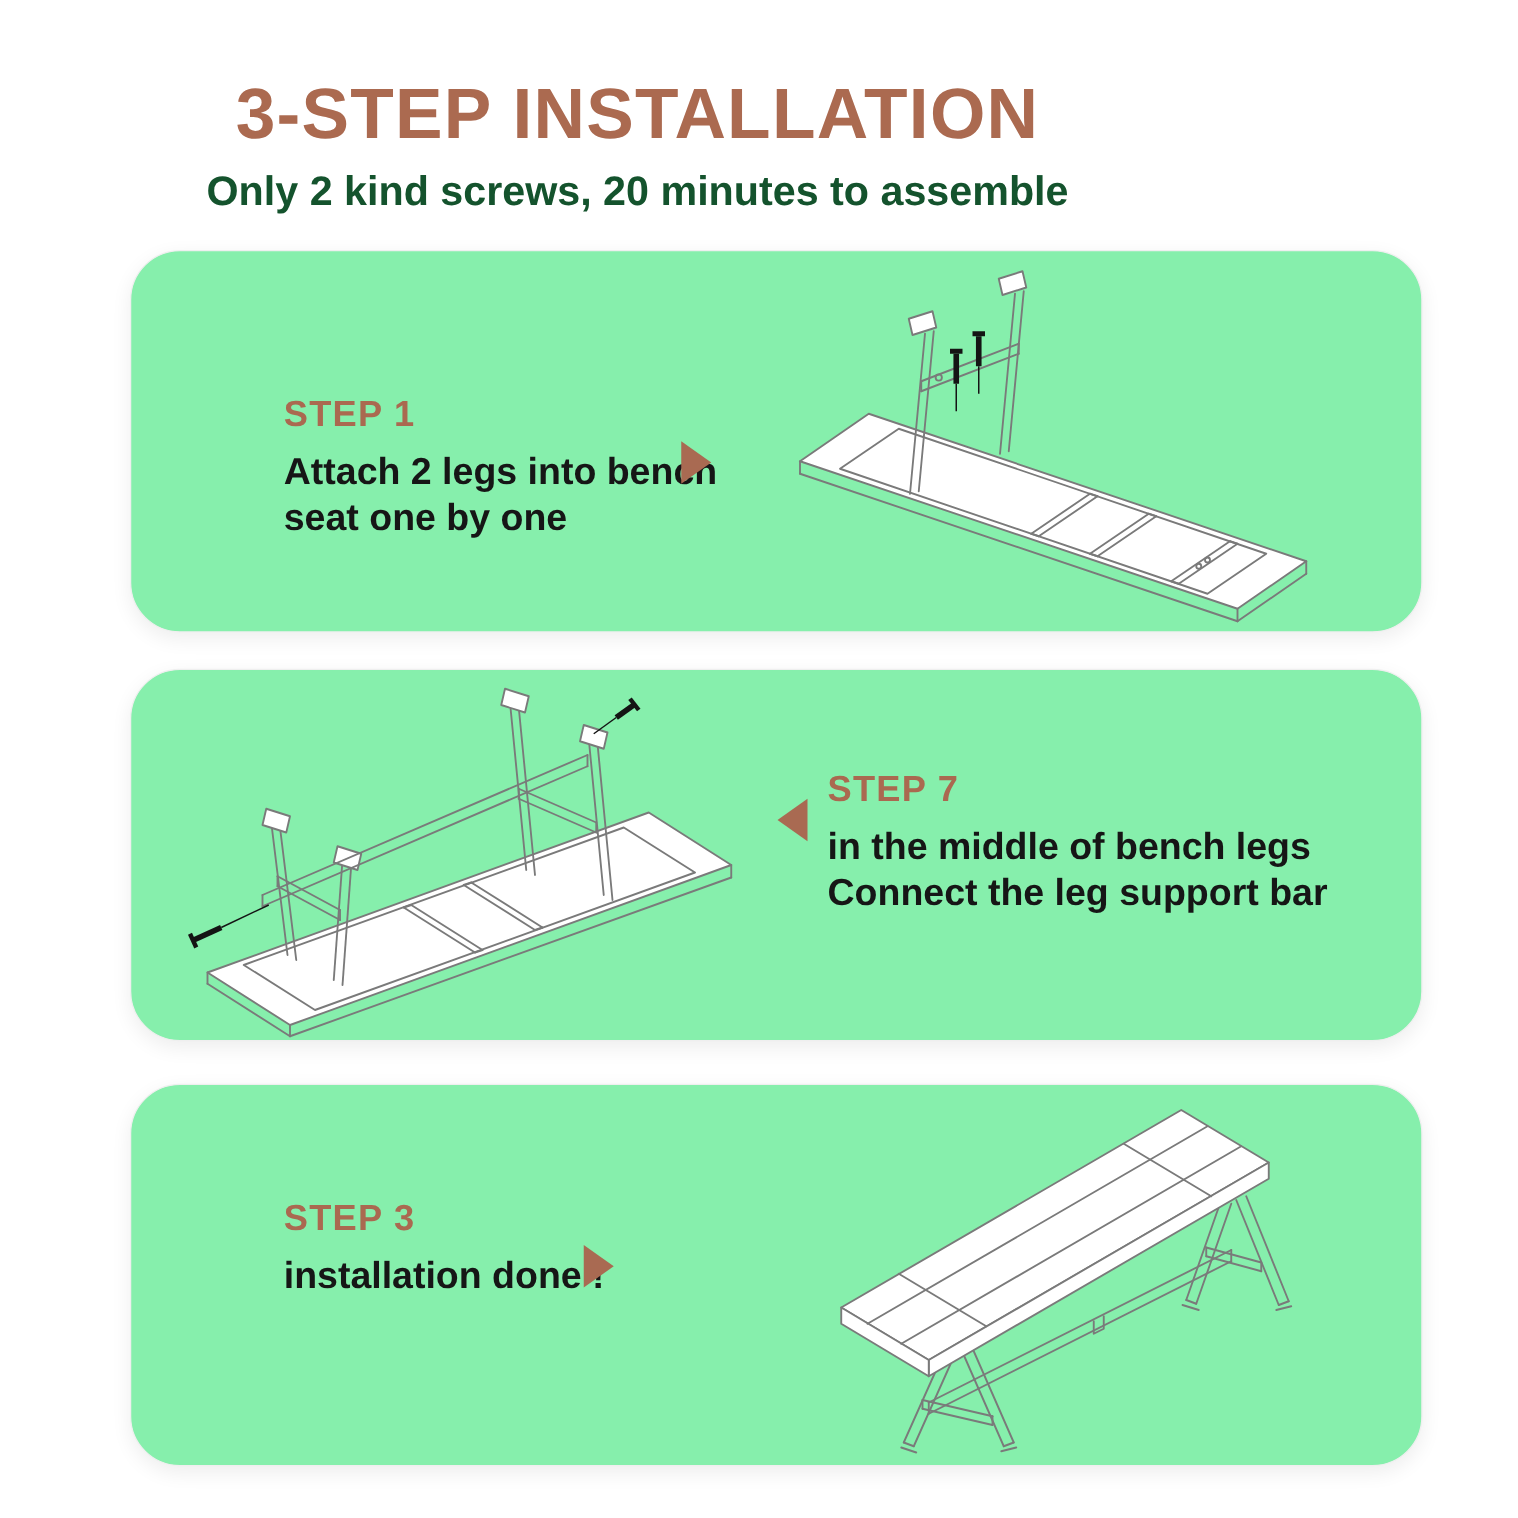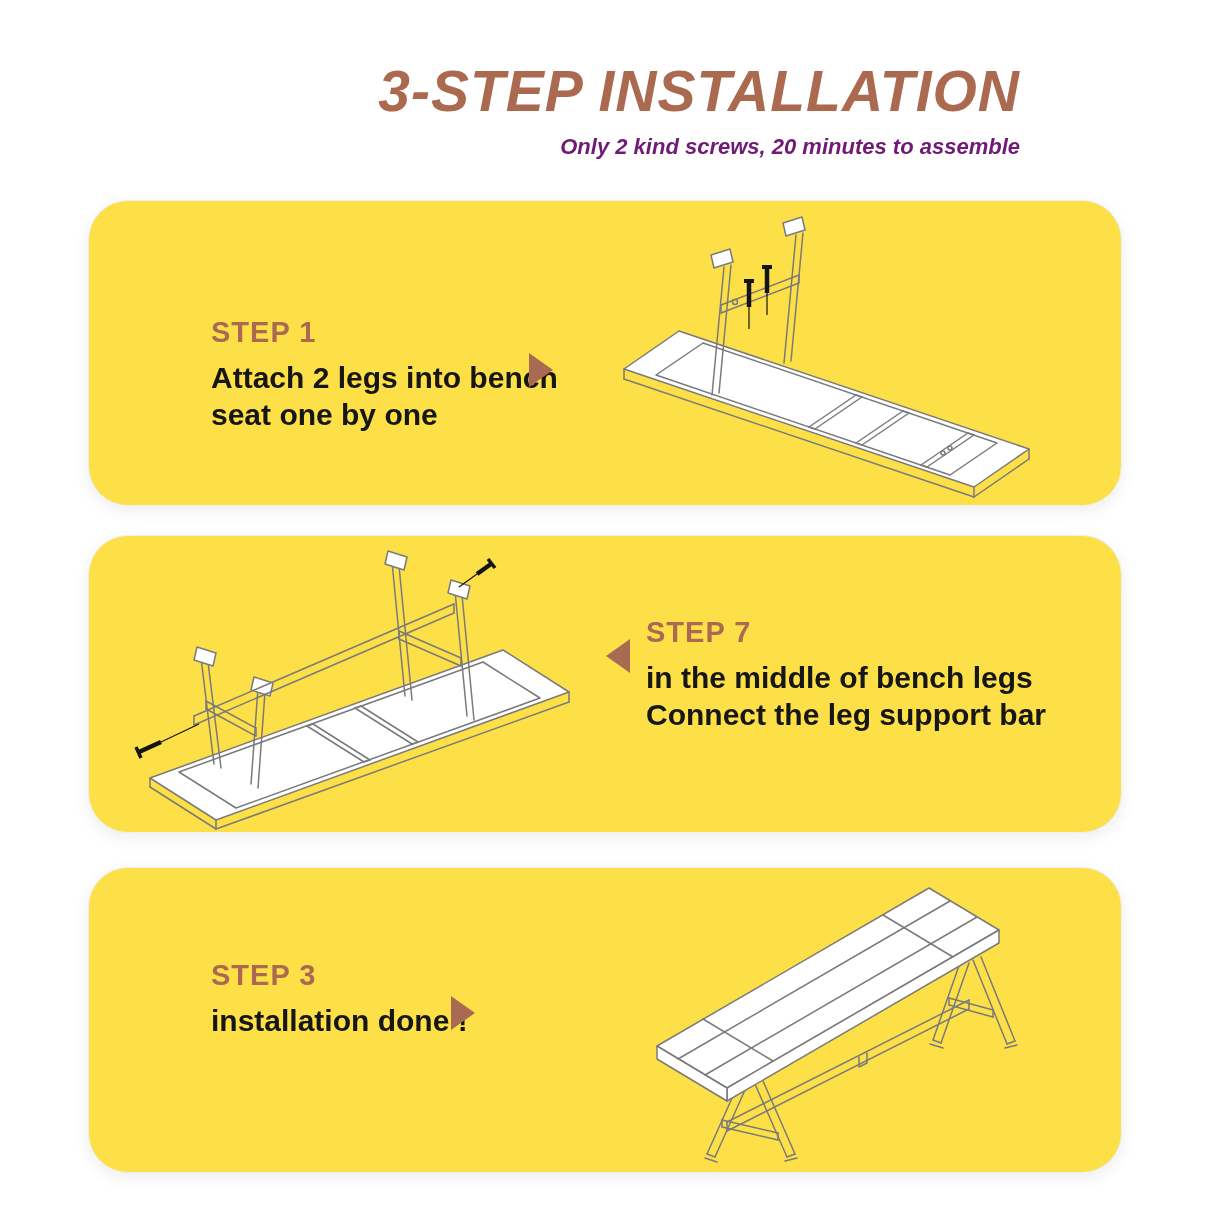--- a/index.html
+++ b/index.html
@@ -4,33 +4,33 @@
 <style>
   * { margin:0; padding:0; box-sizing:border-box; }
   html,body { background:#ffffff; }
   .page {
     position:relative;
     width:1214px; height:1214px;
     background:#ffffff;
     font-family:"Liberation Sans", sans-serif;
     overflow:hidden;
   }
-  .header { position:absolute; top:0; left:0; width:1020px; text-align:right;font-style:italic; }
+  .header { position:absolute; top:0; left:0; width:1020px; text-align:center; }
   .title {
     margin-top:58px;
     font-size:57px; font-weight:800; letter-spacing:1px;
     color:#ab6a50;
   }
   .subtitle {
     margin-top:10px;
-    font-size:22px; font-weight:700; color:#701a75;
+    font-size:33px; font-weight:700; color:#14532d;
   }
   .panel {
-    position:absolute; left:88px; width:1034px;
-    background:#fde047;
+    position:absolute; left:104px; width:1034px;
+    background:#86efac;
     border:1px solid #efefef;
     border-radius:40px;
     box-shadow:0 5px 16px rgba(0,0,0,0.07);
   }
   .panel1 { top:200px; height:306px; }
   .panel2 { top:535px; height:298px; }
   .panel3 { top:867px; height:306px;text-align:center; }
   .step-label {
     position:absolute;
     font-size:29px; font-weight:800; letter-spacing:1px;

